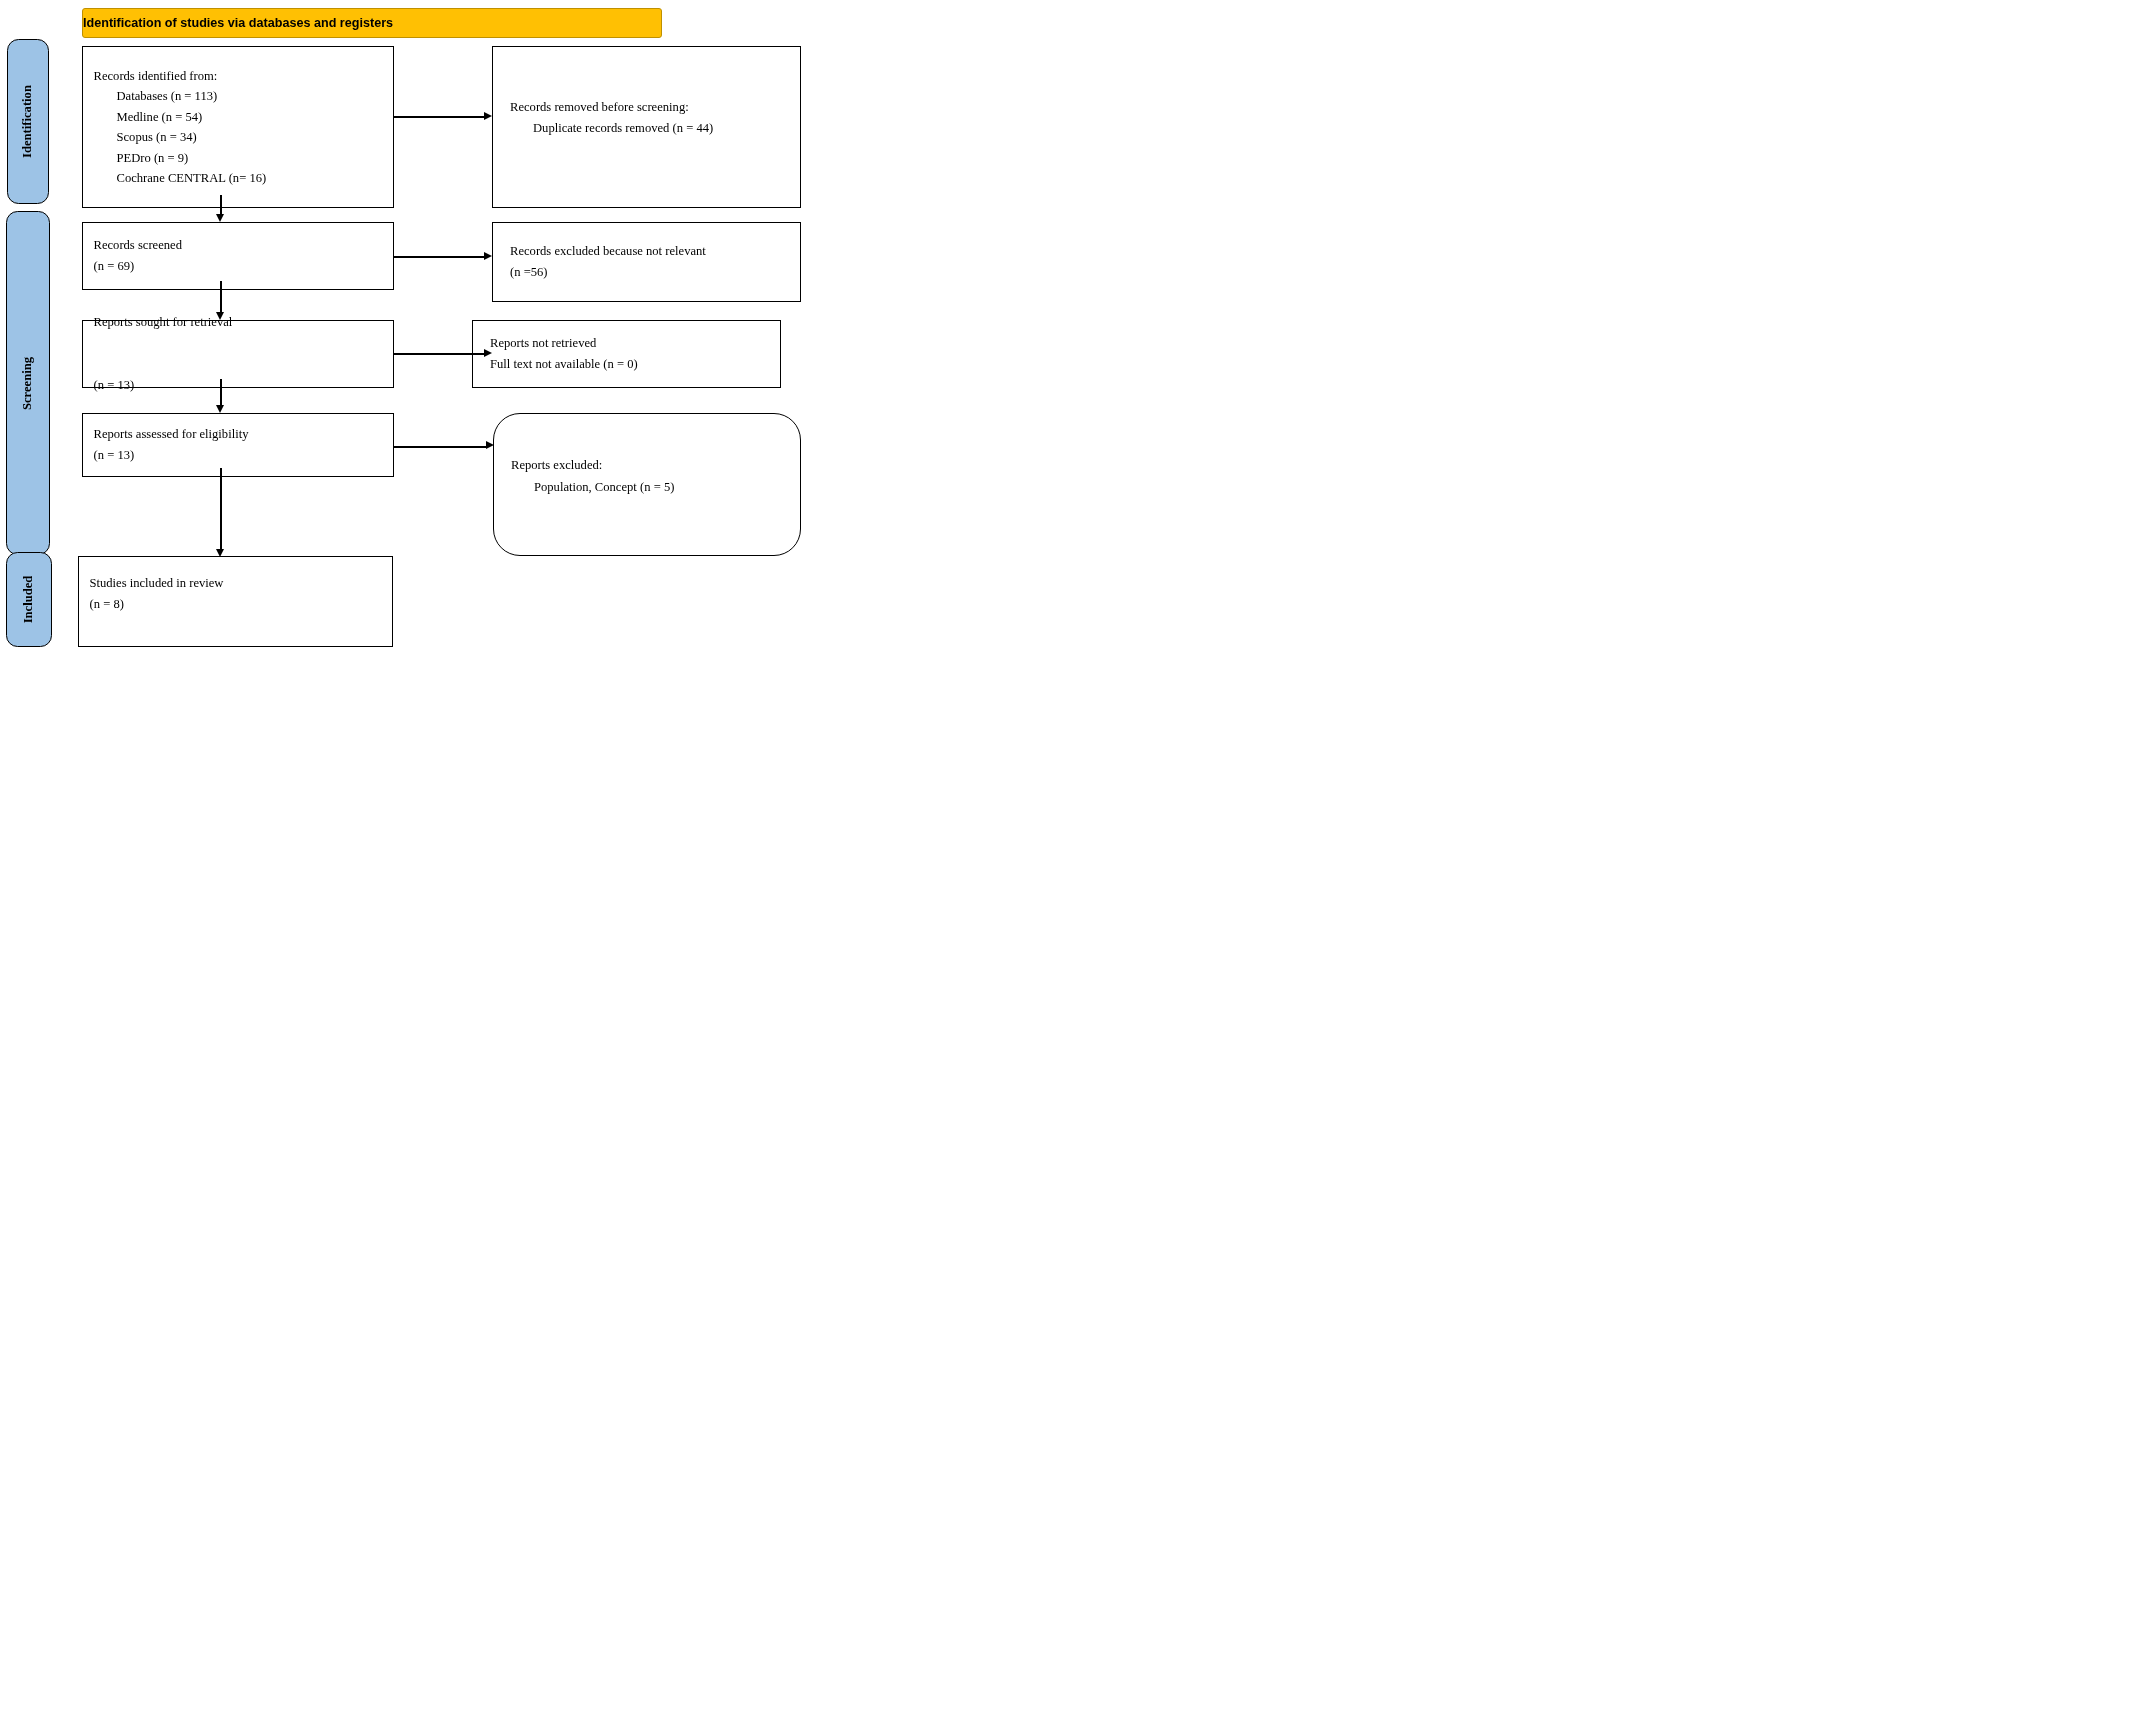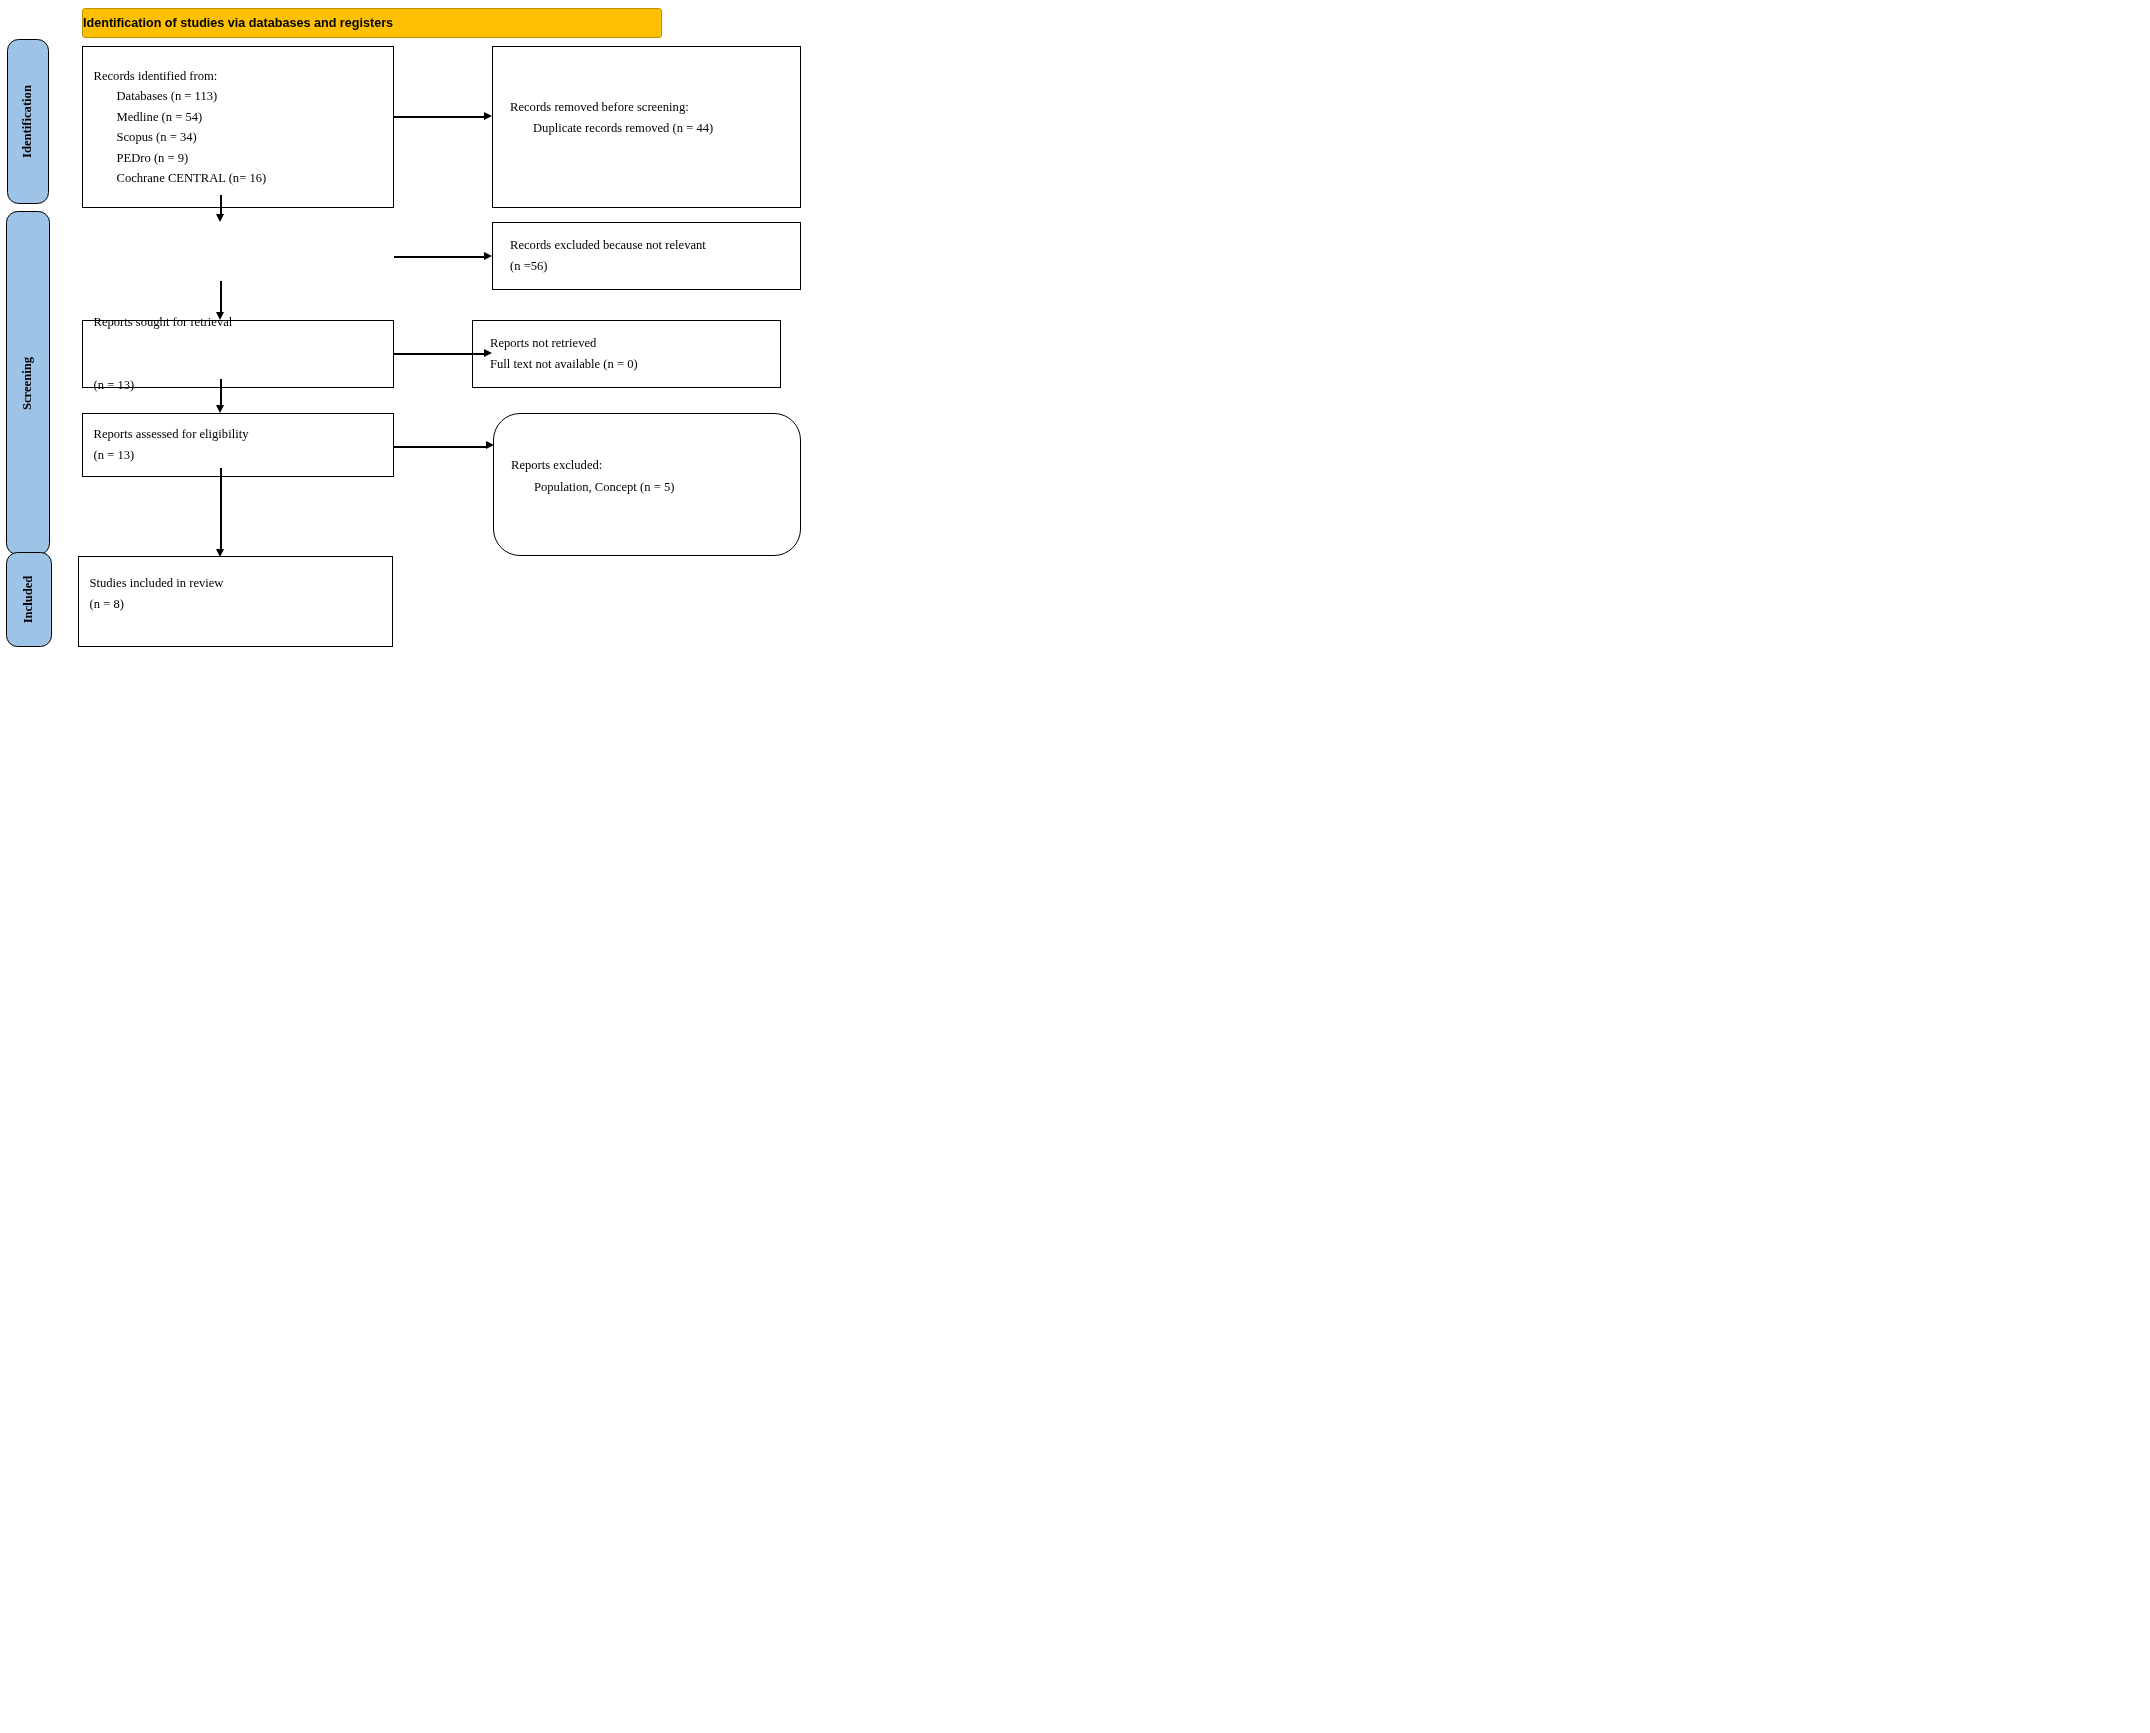--- a/index.html
+++ b/index.html
@@ -58,21 +58,21 @@
     line-height: 21px;
     z-index: 1;
   }
   .box .ln { white-space: nowrap; }
   .indent { padding-left: 23px; }
   .vcenter { display: flex; flex-direction: column; justify-content: center; }
 
   #box-identified { left: 82px; top: 46px;  width: 312px; height: 162px; padding: 19px 4.2px 0 10.5px; line-height: 20.4px; }
   #box-removed    { left: 492px; top: 46px;  width: 309px; height: 162px; padding: 0 4.2px 19px 17px; }
   #box-screened   { left: 82px; top: 222px; width: 312px; height: 68px; padding-left: 10.5px; line-height: 21.5px; }
-  #box-excluded   { left: 492px; top: 222px; width: 309px; height: 68px; padding-left: 17px; line-height: 21.5px; }
+  #box-excluded   { left: 492px; top: 222px; width: 309px; height: 80px; padding-left: 17px; line-height: 21.5px; }
   #box-sought     { left: 82px; top: 320px; width: 312px; height: 68px; padding-left: 10.5px; line-height: 21.5px; gap: 42px; }
   #box-notretrieved { left: 472px; top: 320px; width: 309px; height: 68px; padding-left: 17px; line-height: 21.5px; }
   #box-assessed   { left: 82px; top: 413px; width: 312px; height: 64px; padding-left: 10.5px; line-height: 21.5px; }
   #box-reports-excluded { left: 493px; top: 413px; width: 308px; height: 143px; padding: 0 4.2px 15.7px 17px; line-height: 21.5px; border-radius: 27px; }
   #box-included   { left: 78px; top: 556px; width: 315px; height: 91px; padding: 0 4.2px 14.7px 10.5px; line-height: 21.5px; }
 
   
   .vline { position: absolute; width: 1.6px; background: #000000; z-index: 4; }
   .hline { position: absolute; height: 1.6px; background: #000000; z-index: 4; }
   .tri-down {
@@ -131,20 +131,24 @@
     <div class="ln indent">Medline (n = 54)</div>
     <div class="ln indent">Scopus (n = 34)</div>
     <div class="ln indent">PEDro (n = 9)</div>
     <div class="ln indent">Cochrane CENTRAL (n= 16)</div>
   </div>
   <div class="box vcenter" id="box-removed">
     <div class="ln">Records removed before screening:</div>
     <div class="ln indent">Duplicate records removed (n = 44)</div>
   </div>
 
+  <div class="box vcenter" id="box-screened">
+    <div class="ln">Records screened</div>
+    <div class="ln">(n = 69)</div>
+  </div>
   <div class="box vcenter" id="box-excluded">
     <div class="ln">Records excluded because not relevant</div>
     <div class="ln">(n =56)</div>
   </div>
 
   <div class="box vcenter" id="box-sought">
     <div class="ln">Reports sought for retrieval</div>
     <div class="ln">(n = 13)</div>
   </div>
   <div class="box vcenter" id="box-notretrieved">

